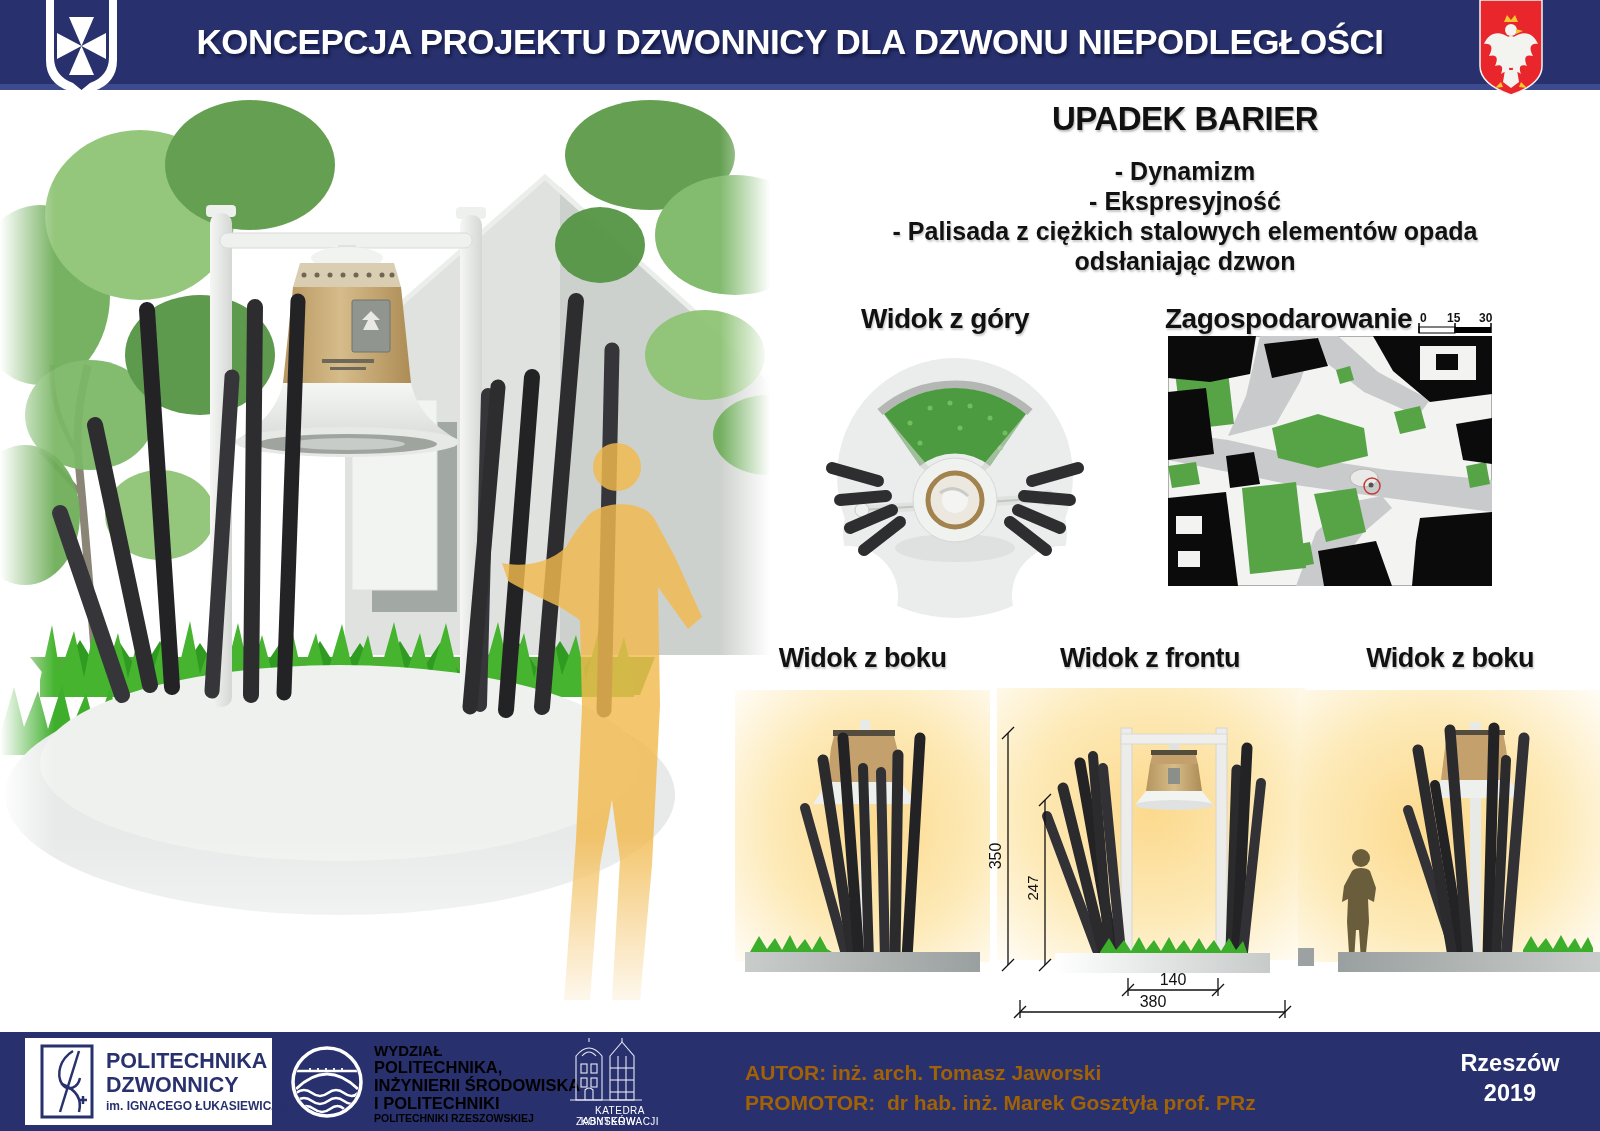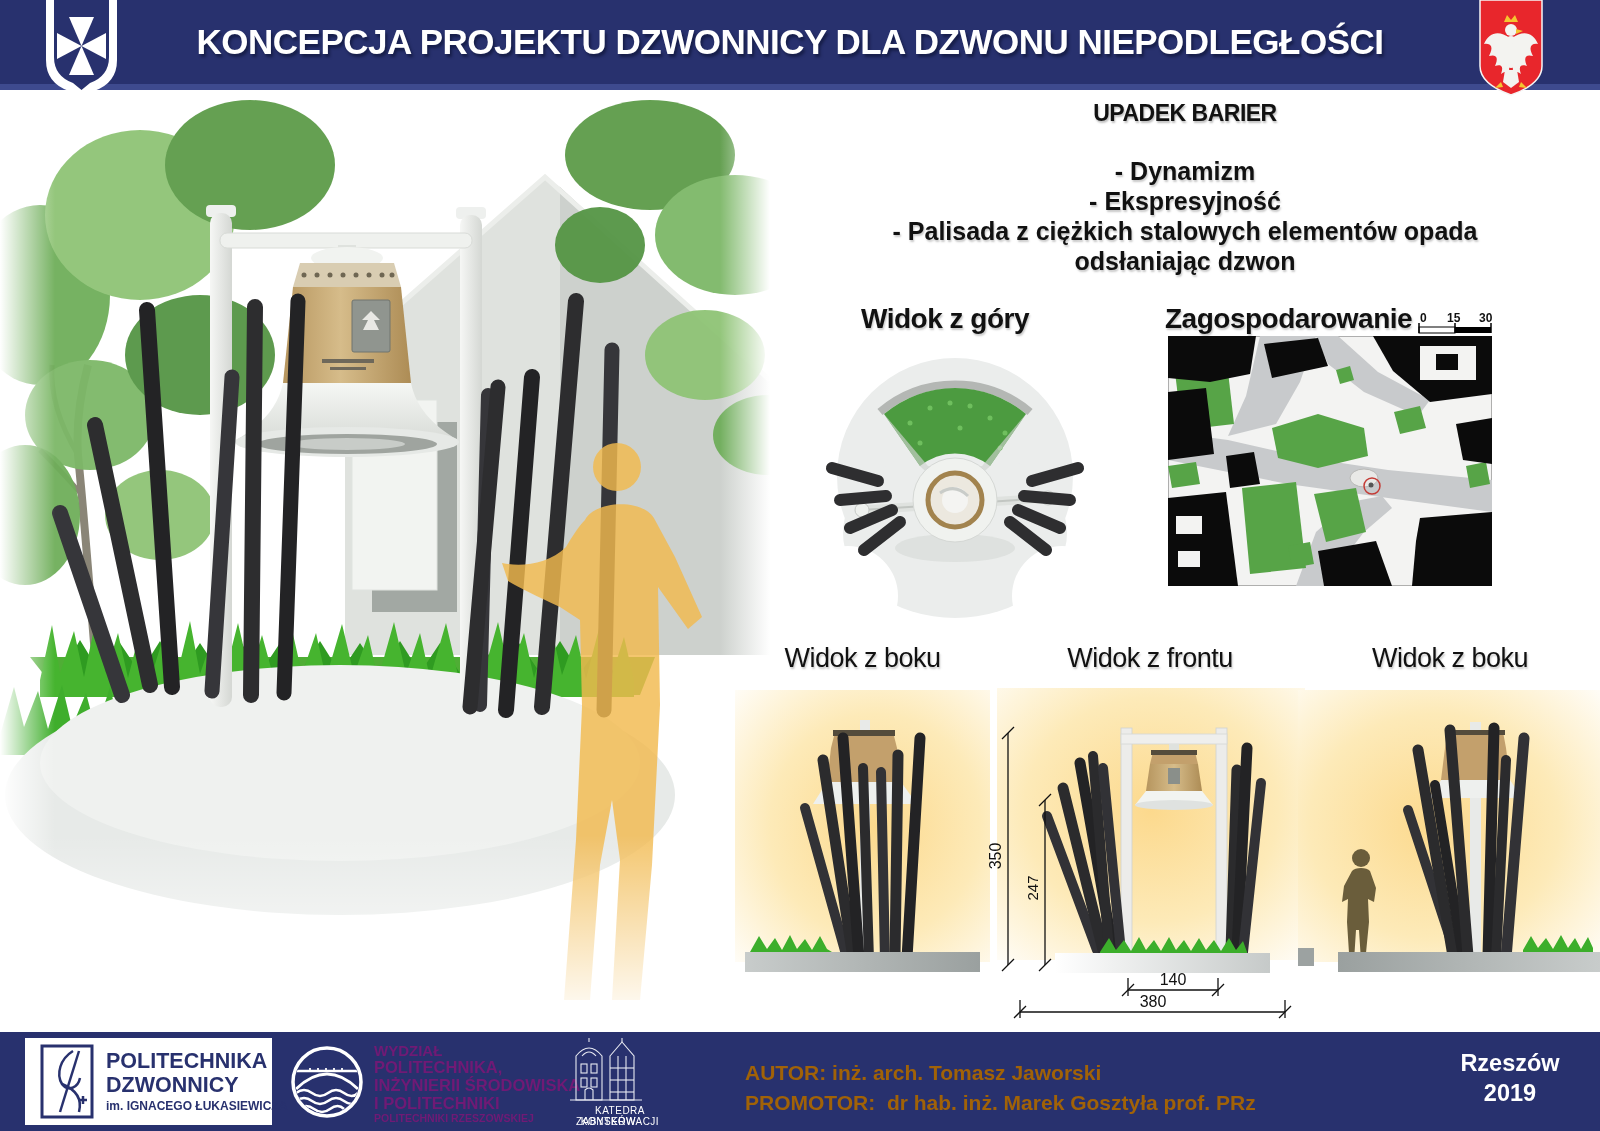--- a/index.html
+++ b/index.html
@@ -6,32 +6,32 @@
   #poster{position:relative;width:1600px;height:1131px;background:#ffffff;
     font-family:"Liberation Sans",sans-serif;overflow:hidden;margin:0 auto;}
   .abs{position:absolute;}
   
   .header-bar{left:0;top:0;width:1600px;height:84px;background:#28316E;border-bottom:6px solid #3E4A8E;}
   .header-title{left:150px;top:22px;width:1280px;text-align:center;color:#fff;
     font-size:35px;font-weight:bold;letter-spacing:-0.5px;white-space:nowrap;
     text-shadow:2px 3px 3px rgba(8,12,40,.55);}
   
   .concept-title{left:770px;top:100px;width:830px;text-align:center;color:#111;
-    font-size:23px;font-weight:bold;letter-spacing:-0.5px;text-shadow:1px 2px 2px rgba(110,110,110,.45);}
+    font-size:33px;font-weight:bold;letter-spacing:-0.5px;text-shadow:1px 2px 2px rgba(110,110,110,.45);}
   .concept-bullets{left:875px;top:156px;width:620px;text-align:center;color:#111;
     font-size:25px;font-weight:bold;line-height:30px;text-shadow:1px 2px 2px rgba(120,120,120,.4);}
   .view-label{color:#111;font-weight:bold;font-size:28px;letter-spacing:-0.5px;
     text-shadow:1px 2px 2px rgba(120,120,120,.4);}
-  .elev-label{color:#111;font-weight:normal;font-size:27px;letter-spacing:-0.5px;text-align:center;
+  .elev-label{color:#111;font-weight:bold;font-size:27px;letter-spacing:-0.5px;text-align:center;
     text-shadow:1px 2px 2px rgba(120,120,120,.4);}
   
   .footer-bar{left:0;top:1032px;width:1600px;height:99px;background:#28316E;}
   .uni-panel{left:25px;top:1038px;width:247px;height:87px;background:#fff;}
   .uni-name{color:#28316E;font-weight:bold;line-height:1;}
-  .fac-text{color:#701a75;font-weight:bold;line-height:1;white-space:nowrap;}
+  .fac-text{color:#000000;font-weight:bold;line-height:1;white-space:nowrap;}
   .dept-caption{color:#fff;font-size:10px;letter-spacing:.5px;text-align:center;width:110px;}
   .author-line{color:#a16207;font-weight:bold;font-size:21px;white-space:pre-wrap;margin-top:11px;}
   .place-block{left:1445px;top:1048px;width:130px;text-align:center;color:#fff;
     font-weight:bold;font-size:23.5px;line-height:30px;}
 </style>
 </head>
 <body>
 
 <div id="poster">
 

